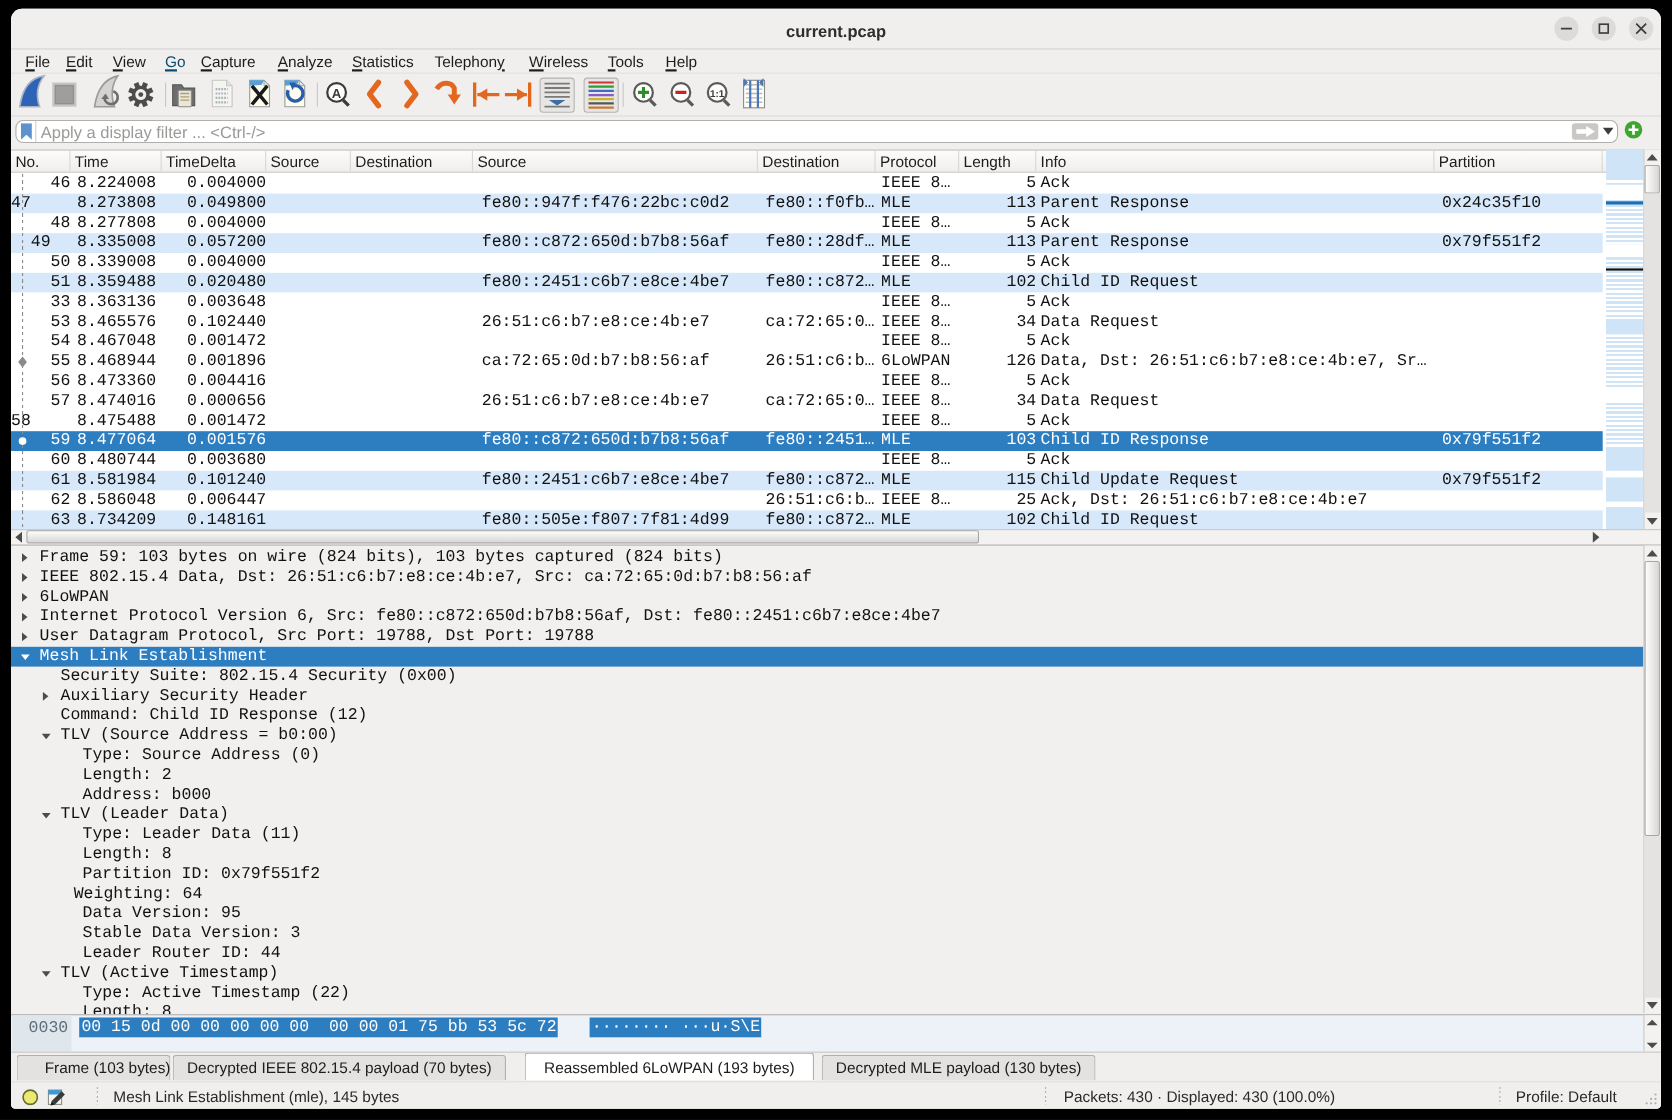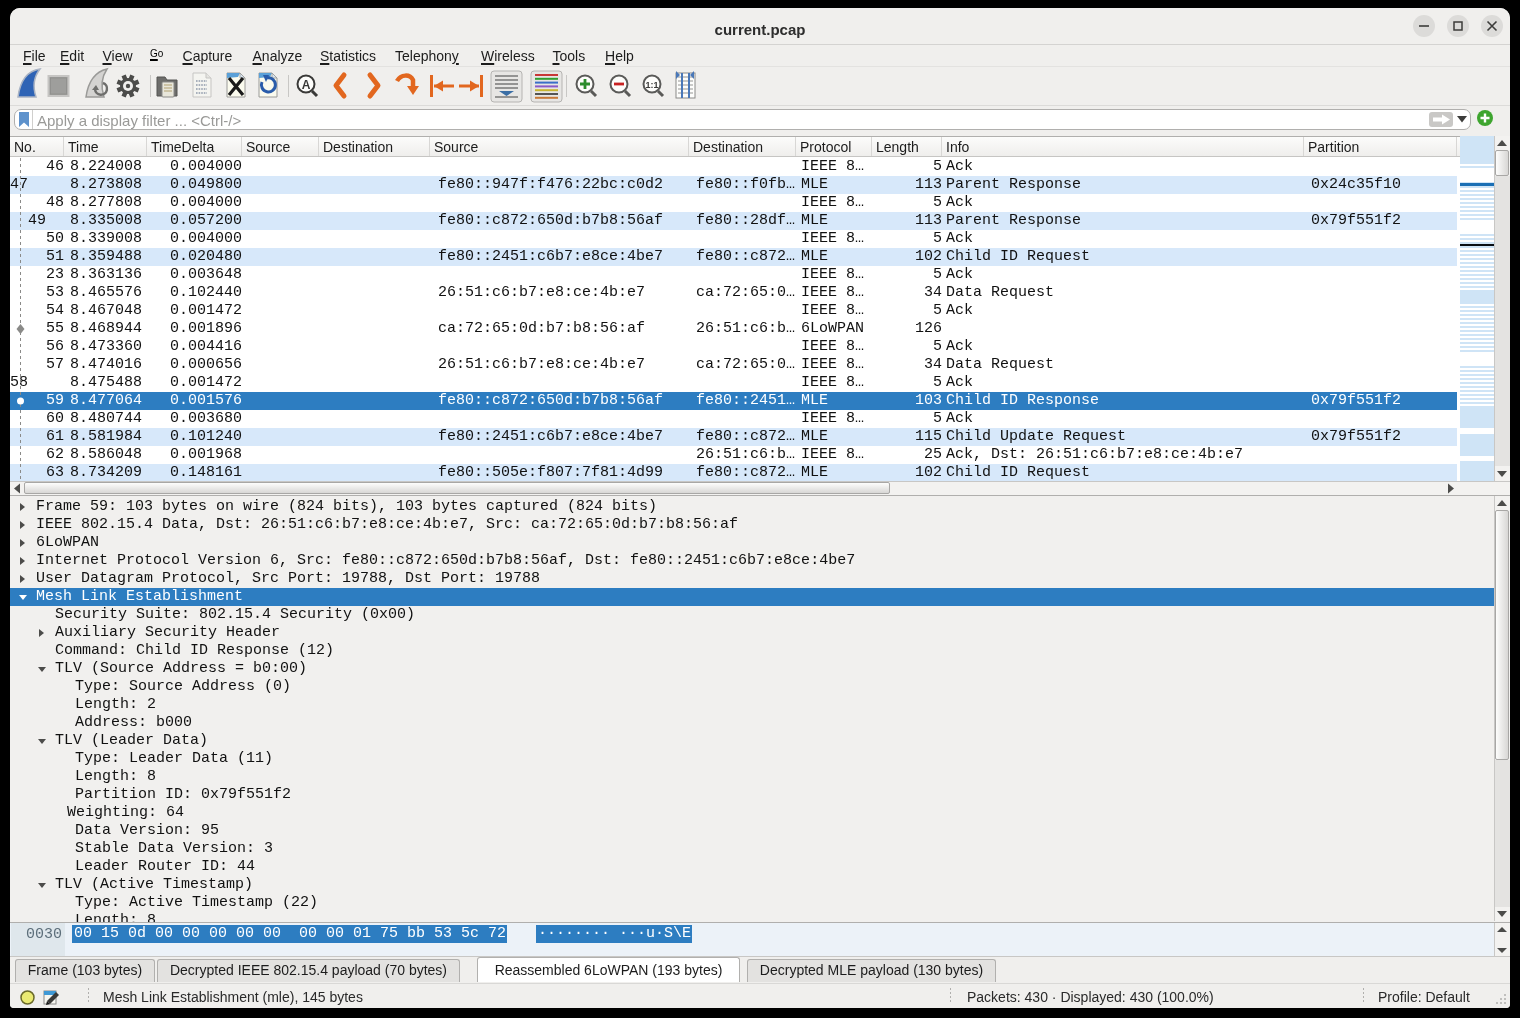--- a/index.html
+++ b/index.html
@@ -18,21 +18,21 @@
 <div class="abs" style="left:1471px;top:7px;width:22px;height:22px;border-radius:11px;background:#dcdbd9"></div>
 <svg class="abs" style="left:1403px;top:7px" width="90" height="22" viewBox="0 0 90 22">
       <line x1="6" y1="11" x2="16" y2="11" stroke="#3c3c3a" stroke-width="1.6"></line>
       <rect x="41" y="7" width="8" height="8" fill="none" stroke="#3c3c3a" stroke-width="1.5"></rect>
       <path d="M74.5 6.5 L83.5 15.5 M83.5 6.5 L74.5 15.5" stroke="#3c3c3a" stroke-width="1.6"></path>
     </svg>
 <div class="hline" style="left:0;top:36px;width:1500px;background:#d4d3d1"></div>
 <div class="abs" style="left:13px;top:40px;font-size:14px;color:#1c1c1c"><span style="text-decoration:underline;text-decoration-thickness:1.5px;text-underline-offset:2px">F</span>ile</div>
 <div class="abs" style="left:50px;top:40px;font-size:14px;color:#1c1c1c"><span style="text-decoration:underline;text-decoration-thickness:1.5px;text-underline-offset:2px">E</span>dit</div>
 <div class="abs" style="left:92.5px;top:40px;font-size:14px;color:#1c1c1c"><span style="text-decoration:underline;text-decoration-thickness:1.5px;text-underline-offset:2px">V</span>iew</div>
-<div class="abs" style="left:140px;top:40px;font-size:10px;color:#000000"><span style="text-decoration:underline;text-decoration-thickness:1.5px;text-underline-offset:2px">G</span>o</div>
+<div class="abs" style="left:140px;top:40px;font-size:14px;color:#0c4a6e"><span style="text-decoration:underline;text-decoration-thickness:1.5px;text-underline-offset:2px">G</span>o</div>
 <div class="abs" style="left:172.5px;top:40px;font-size:14px;color:#1c1c1c"><span style="text-decoration:underline;text-decoration-thickness:1.5px;text-underline-offset:2px">C</span>apture</div>
 <div class="abs" style="left:242.5px;top:40px;font-size:14px;color:#1c1c1c"><span style="text-decoration:underline;text-decoration-thickness:1.5px;text-underline-offset:2px">A</span>nalyze</div>
 <div class="abs" style="left:310px;top:40px;font-size:14px;color:#1c1c1c"><span style="text-decoration:underline;text-decoration-thickness:1.5px;text-underline-offset:2px">S</span>tatistics</div>
 <div class="abs" style="left:385px;top:40px;font-size:14px;color:#1c1c1c">Telephon<span style="text-decoration:underline;text-decoration-thickness:1.5px;text-underline-offset:2px">y</span></div>
 <div class="abs" style="left:471px;top:40px;font-size:14px;color:#1c1c1c"><span style="text-decoration:underline;text-decoration-thickness:1.5px;text-underline-offset:2px">W</span>ireless</div>
 <div class="abs" style="left:542.5px;top:40px;font-size:14px;color:#1c1c1c"><span style="text-decoration:underline;text-decoration-thickness:1.5px;text-underline-offset:2px">T</span>ools</div>
 <div class="abs" style="left:595px;top:40px;font-size:14px;color:#1c1c1c"><span style="text-decoration:underline;text-decoration-thickness:1.5px;text-underline-offset:2px">H</span>elp</div>
 <div class="hline" style="left:0;top:58px;width:1500px;background:#e3e2e0"></div>
 <svg class="abs" style="left:0;top:59px" width="720" height="38" viewBox="0 0 720 38">
 <path d="M8 30 C10 15 16 4 30 2 C23 11 23 21 26 30 Z" fill="#2e63b5" stroke="#aab4c4" stroke-width="1.5"></path>
@@ -196,21 +196,21 @@
 <span class="abs" style="left:0;top:0;width:54px;text-align:right">51</span>
 <span class="abs" style="left:60px;top:0">8.359488</span>
 <span class="abs" style="left:160px;top:0">0.020480</span>
 <span class="abs" style="left:428px;top:0">fe80::2451:c6b7:e8ce:4be7</span>
 <span class="abs" style="left:686px;top:0">fe80::c872…</span>
 <span class="abs" style="left:791px;top:0">MLE</span>
 <span class="abs" style="left:868px;top:0;width:64px;text-align:right">102</span>
 <span class="abs" style="left:936px;top:0">Child ID Request</span>
 </div>
 <div class="abs mono" style="left:0;top:258px;width:1447px;height:18px;background:#ffffff;color:#111111">
-<span class="abs" style="left:0;top:0;width:54px;text-align:right">23</span>
+<span class="abs" style="left:0;top:0;width:54px;text-align:right">33</span>
 <span class="abs" style="left:60px;top:0">8.363136</span>
 <span class="abs" style="left:160px;top:0">0.003648</span>
 <span class="abs" style="left:791px;top:0">IEEE 8…</span>
 <span class="abs" style="left:868px;top:0;width:64px;text-align:right">5</span>
 <span class="abs" style="left:936px;top:0">Ack</span>
 </div>
 <div class="abs mono" style="left:0;top:276px;width:1447px;height:18px;background:#ffffff;color:#111111">
 <span class="abs" style="left:0;top:0;width:54px;text-align:right">53</span>
 <span class="abs" style="left:60px;top:0">8.465576</span>
 <span class="abs" style="left:160px;top:0">0.102440</span>
@@ -229,20 +229,21 @@
 <span class="abs" style="left:936px;top:0">Ack</span>
 </div>
 <div class="abs mono" style="left:0;top:312px;width:1447px;height:18px;background:#ffffff;color:#111111">
 <span class="abs" style="left:0;top:0;width:54px;text-align:right">55</span>
 <span class="abs" style="left:60px;top:0">8.468944</span>
 <span class="abs" style="left:160px;top:0">0.001896</span>
 <span class="abs" style="left:428px;top:0">ca:72:65:0d:b7:b8:56:af</span>
 <span class="abs" style="left:686px;top:0">26:51:c6:b…</span>
 <span class="abs" style="left:791px;top:0">6LoWPAN</span>
 <span class="abs" style="left:868px;top:0;width:64px;text-align:right">126</span>
+<span class="abs" style="left:936px;top:0">Data, Dst: 26:51:c6:b7:e8:ce:4b:e7, Sr…</span>
 </div>
 <div class="abs mono" style="left:0;top:330px;width:1447px;height:18px;background:#ffffff;color:#111111">
 <span class="abs" style="left:0;top:0;width:54px;text-align:right">56</span>
 <span class="abs" style="left:60px;top:0">8.473360</span>
 <span class="abs" style="left:160px;top:0">0.004416</span>
 <span class="abs" style="left:791px;top:0">IEEE 8…</span>
 <span class="abs" style="left:868px;top:0;width:64px;text-align:right">5</span>
 <span class="abs" style="left:936px;top:0">Ack</span>
 </div>
 <div class="abs mono" style="left:0;top:348px;width:1447px;height:18px;background:#ffffff;color:#111111">
@@ -289,21 +290,21 @@
 <span class="abs" style="left:428px;top:0">fe80::2451:c6b7:e8ce:4be7</span>
 <span class="abs" style="left:686px;top:0">fe80::c872…</span>
 <span class="abs" style="left:791px;top:0">MLE</span>
 <span class="abs" style="left:868px;top:0;width:64px;text-align:right">115</span>
 <span class="abs" style="left:936px;top:0">Child Update Request</span>
 <span class="abs" style="left:1301px;top:0">0x79f551f2</span>
 </div>
 <div class="abs mono" style="left:0;top:438px;width:1447px;height:18px;background:#ffffff;color:#111111">
 <span class="abs" style="left:0;top:0;width:54px;text-align:right">62</span>
 <span class="abs" style="left:60px;top:0">8.586048</span>
-<span class="abs" style="left:160px;top:0">0.001968</span>
+<span class="abs" style="left:160px;top:0">0.006447</span>
 <span class="abs" style="left:686px;top:0">26:51:c6:b…</span>
 <span class="abs" style="left:791px;top:0">IEEE 8…</span>
 <span class="abs" style="left:868px;top:0;width:64px;text-align:right">25</span>
 <span class="abs" style="left:936px;top:0">Ack, Dst: 26:51:c6:b7:e8:ce:4b:e7</span>
 </div>
 <div class="abs mono" style="left:0;top:456px;width:1447px;height:18px;background:#d7e8fa;color:#111111">
 <span class="abs" style="left:0;top:0;width:54px;text-align:right">63</span>
 <span class="abs" style="left:60px;top:0">8.734209</span>
 <span class="abs" style="left:160px;top:0">0.148161</span>
 <span class="abs" style="left:428px;top:0">fe80::505e:f807:7f81:4d99</span>
@@ -401,21 +402,21 @@
 <div class="abs mono" style="left:528px;top:917px;color:#fff">········ ···u·S\E</div>
 <div class="abs" style="left:1484px;top:915px;width:16px;height:33px;background:#f3f2f0;border-left:1px solid #c8c7c5"></div>
 <svg class="abs" style="left:1486px;top:917px" width="12" height="9" viewBox="0 0 12 9">
       <path d="M6 2 l5 5 h-10 Z" fill="#4c4c4a"></path>
     </svg>
 <svg class="abs" style="left:1486px;top:938px" width="12" height="9" viewBox="0 0 12 9">
       <path d="M6 7 l5 -5 h-10 Z" fill="#4c4c4a"></path>
     </svg>
 <div class="abs" style="left:0;top:948px;width:1500px;height:27px;background:#f0efed;border-top:1px solid #c8c7c5"></div>
 <div class="abs" style="left:5px;top:951px;width:140px;height:23px;background:#e3e2e0;border:1px solid #b1b0ae;border-bottom:none;border-radius:3px 3px 0 0"></div>
-<div class="abs" style="left:5px;top:954px;width:140px;text-align:center;font-size:14px;color:#1c1c1c">Frame (103 bytes)</div>
+<div class="abs" style="left:5px;top:954px;width:140px;text-align:right;font-size:14px;color:#1c1c1c">Frame (103 bytes)</div>
 <div class="abs" style="left:147px;top:951px;width:303px;height:23px;background:#e3e2e0;border:1px solid #b1b0ae;border-bottom:none;border-radius:3px 3px 0 0"></div>
 <div class="abs" style="left:147px;top:954px;width:303px;text-align:center;font-size:14px;color:#1c1c1c">Decrypted IEEE 802.15.4 payload (70 bytes)</div>
 <div class="abs" style="left:467px;top:949px;width:263px;height:25px;background:#fff;border:1px solid #b1b0ae;border-bottom:none;border-radius:3px 3px 0 0"></div>
 <div class="abs" style="left:467px;top:954px;width:263px;text-align:center;font-size:14px;color:#1c1c1c">Reassembled 6LoWPAN (193 bytes)</div>
 <div class="abs" style="left:737px;top:951px;width:249px;height:23px;background:#e3e2e0;border:1px solid #b1b0ae;border-bottom:none;border-radius:3px 3px 0 0"></div>
 <div class="abs" style="left:737px;top:954px;width:249px;text-align:center;font-size:14px;color:#1c1c1c">Decrypted MLE payload (130 bytes)</div>
 <div class="abs" style="left:0;top:975px;width:1500px;height:25px;background:#f0efed;border-top:1px solid #d9d8d6;border-radius:0 0 4px 4px"></div>
 <svg class="abs" style="left:10px;top:982px" width="15" height="15" viewBox="0 0 15 15">
       <circle cx="7.5" cy="7.5" r="6.5" fill="#eaea72" stroke="#6a6a2a" stroke-width="1.5"></circle>
     </svg>

